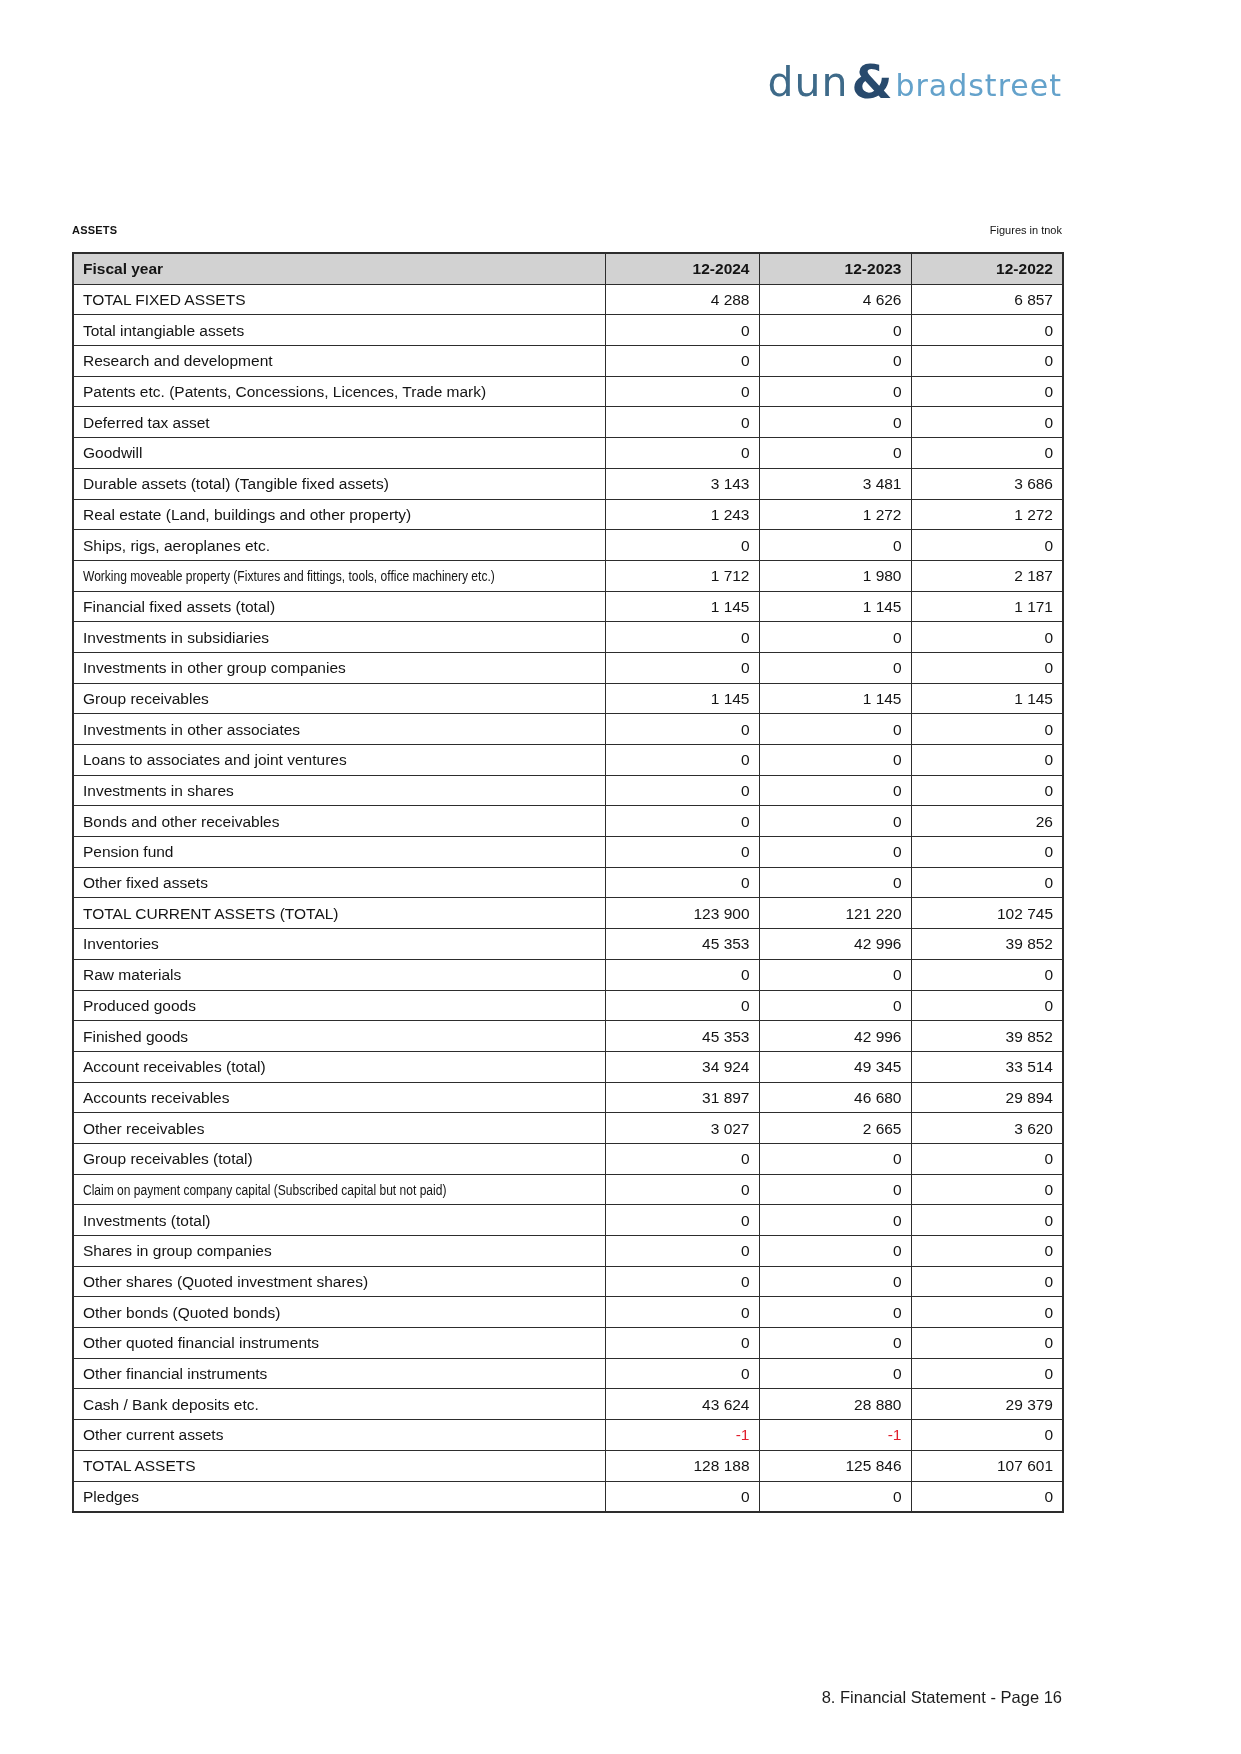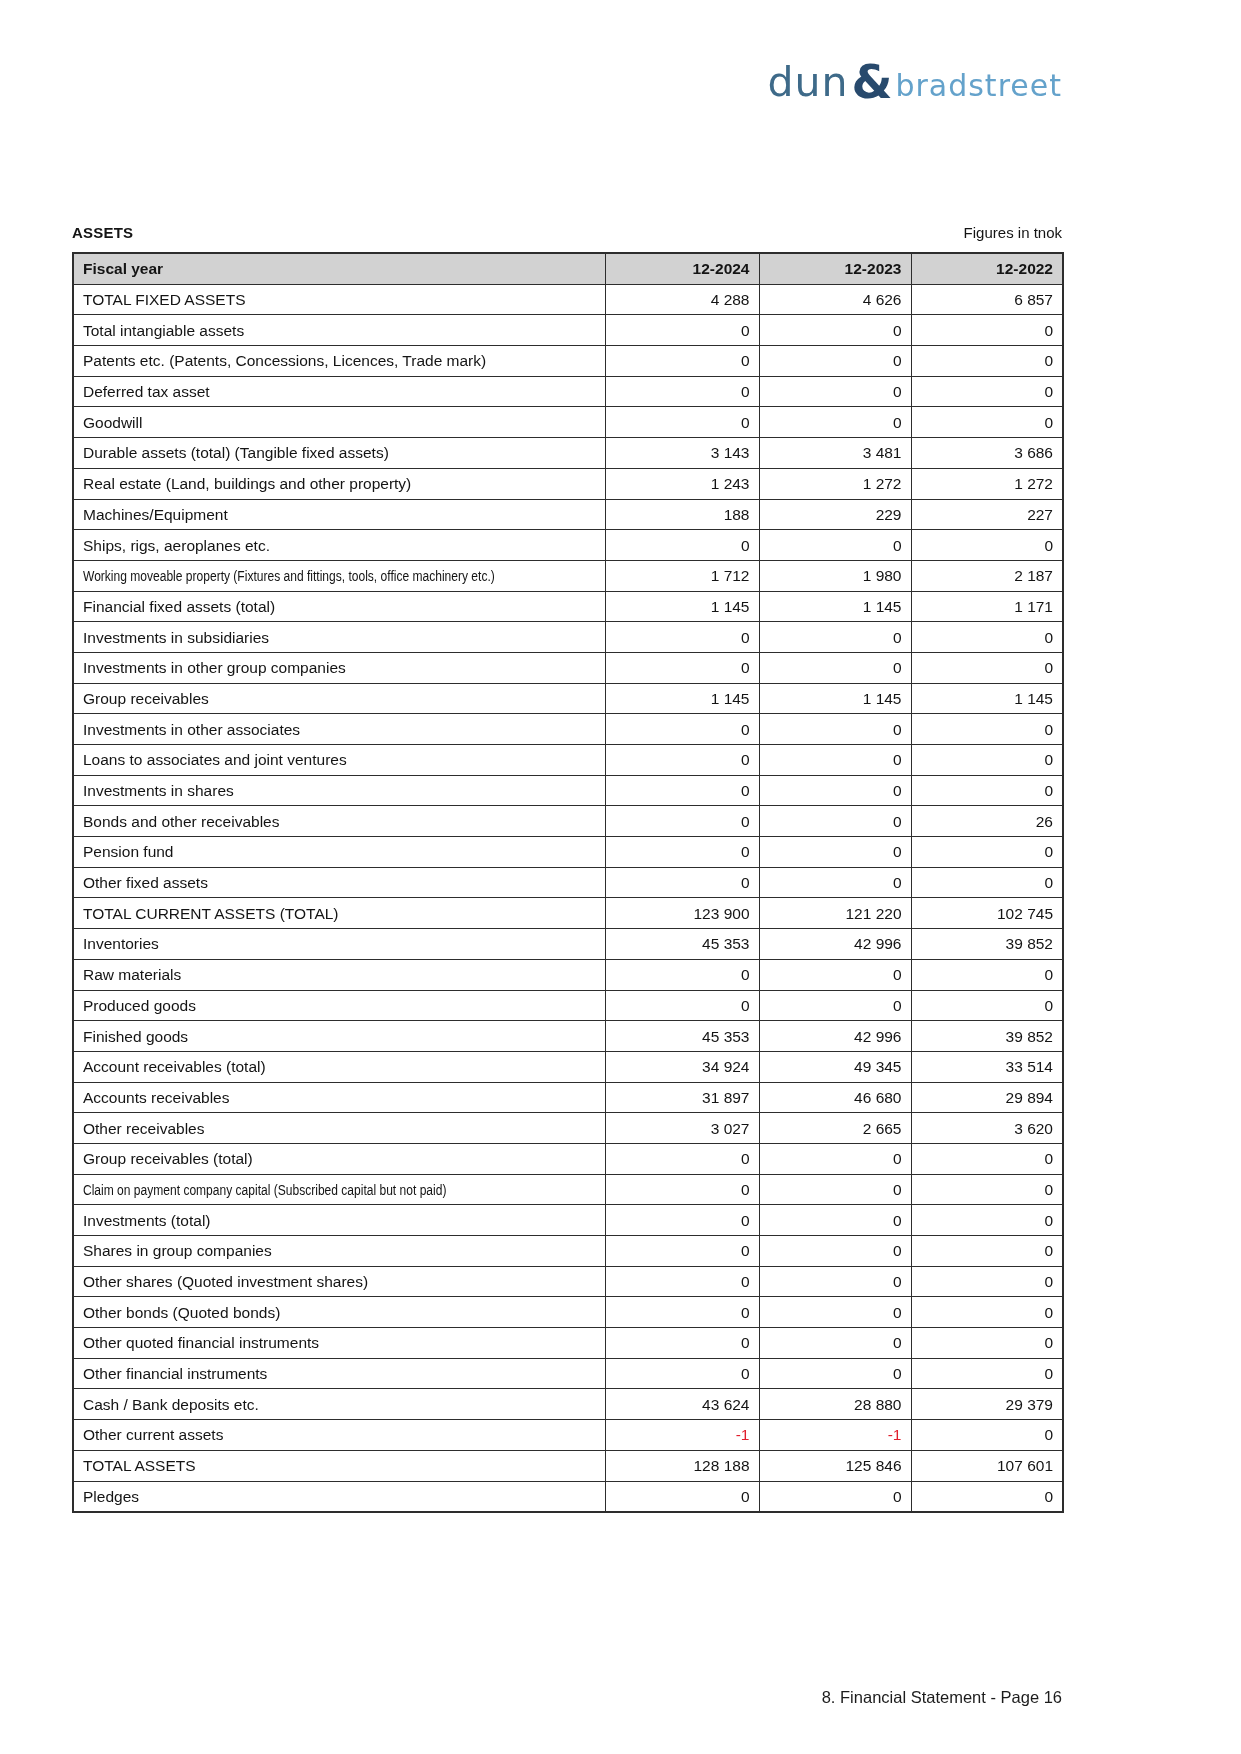--- a/index.html
+++ b/index.html
@@ -27,21 +27,21 @@
     user-select: none;
   }
   .logo .dun       { color: var(--logo-dun);  font-size: 41px; letter-spacing: 1px; }
   .logo .amp       { color: var(--logo-amp);  font-size: 47px; font-weight: 600; margin: 0 3px; position: relative; top: 2px; }
   .logo .bradstreet{ color: var(--logo-brad); font-size: 30px; letter-spacing: 1px; }
 
   .title-line {
     position: absolute;
     top: 224px; left: 72px; width: 990px;
     display: flex; justify-content: space-between; align-items: baseline;
-    font-size: 15px;
+    font-size: 11px;
   }
   .title-line .title { font-weight: bold; letter-spacing: 0.2px; }
   .title-line .note  { font-weight: normal; }
 
   table.fin {
     position: absolute;
     top: 252px; left: 72px;
     width: 990px;
     border-collapse: collapse;
     table-layout: fixed;
@@ -124,20 +124,26 @@
           <td class="val">4 626</td>
           <td class="val">6 857</td>
         </tr>
         <tr class="bold">
           <td class="lbl">Total intangiable assets</td>
           <td class="val">0</td>
           <td class="val">0</td>
           <td class="val">0</td>
         </tr>
         <tr>
+          <td class="lbl">Research and development</td>
+          <td class="val">0</td>
+          <td class="val">0</td>
+          <td class="val">0</td>
+        </tr>
+        <tr>
           <td class="lbl">Patents etc. (Patents, Concessions, Licences, Trade mark)</td>
           <td class="val">0</td>
           <td class="val">0</td>
           <td class="val">0</td>
         </tr>
         <tr>
           <td class="lbl">Deferred tax asset</td>
           <td class="val">0</td>
           <td class="val">0</td>
           <td class="val">0</td>
@@ -154,26 +160,20 @@
           <td class="val">3 481</td>
           <td class="val">3 686</td>
         </tr>
         <tr>
           <td class="lbl">Real estate (Land, buildings and other property)</td>
           <td class="val">1 243</td>
           <td class="val">1 272</td>
           <td class="val">1 272</td>
         </tr>
         <tr>
-          <td class="lbl">Machines/Equipment</td>
-          <td class="val">188</td>
-          <td class="val">229</td>
-          <td class="val">227</td>
-        </tr>
-        <tr>
           <td class="lbl">Ships, rigs, aeroplanes etc.</td>
           <td class="val">0</td>
           <td class="val">0</td>
           <td class="val">0</td>
         </tr>
         <tr>
           <td class="lbl"><span class="squeeze">Working moveable property (Fixtures and fittings, tools, office machinery etc.)</span></td>
           <td class="val">1 712</td>
           <td class="val">1 980</td>
           <td class="val">2 187</td>

